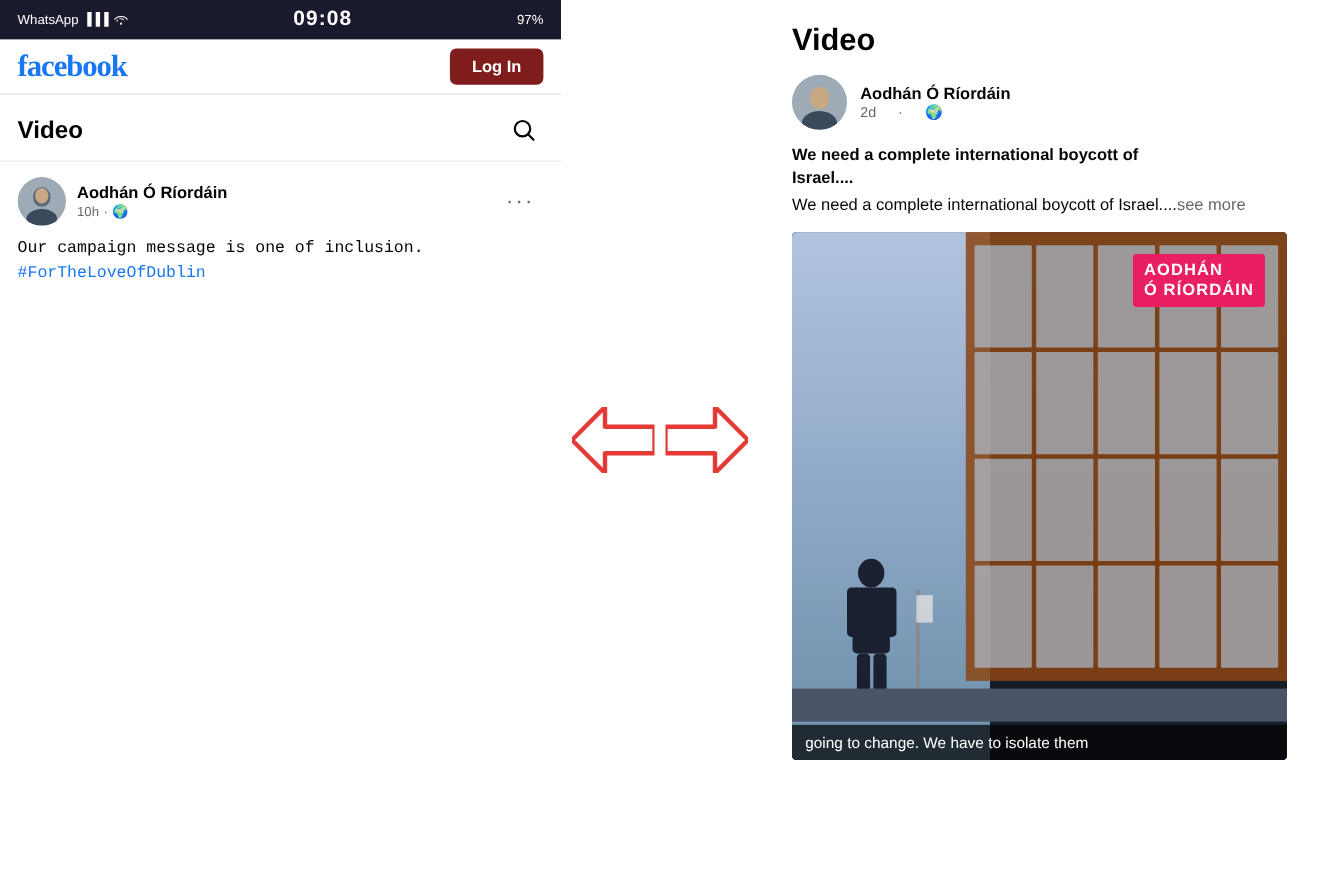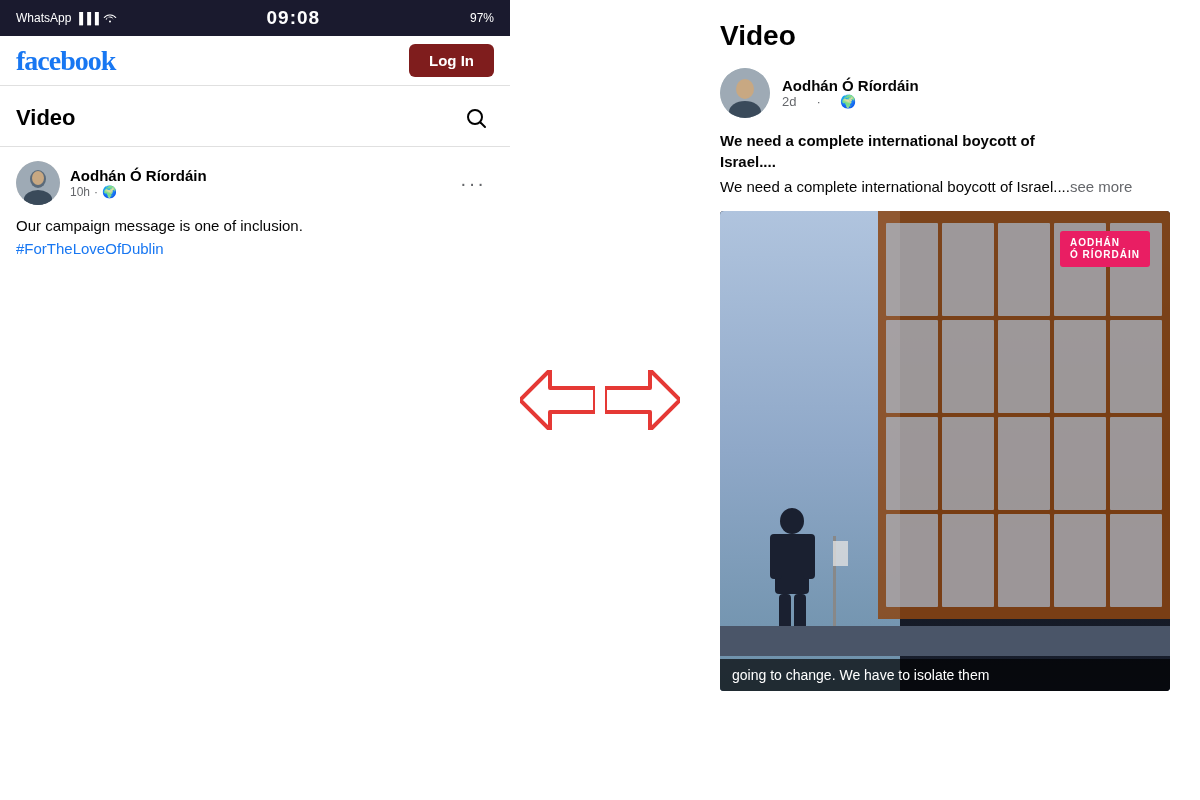--- a/index.html
+++ b/index.html
@@ -148,20 +148,21 @@
       color: #65676b;
       cursor: pointer;
       padding: 4px 8px;
       letter-spacing: 2px;
     }
     .post-text {
       font-size: 15px;
       color: #050505;
       line-height: 1.5;
       margin-bottom: 24px;
+      font-family: Liberation Mono, monospace;
     }
     .post-hashtag {
       color: #1877f2;
       font-size: 15px;
     }
 
     
     .arrows-area {
       width: 180px;
       height: 800px;
@@ -279,21 +280,21 @@
       background: rgba(180, 210, 240, 0.6);
       border-radius: 1px;
     }
 
     .brand-badge {
       position: absolute;
       top: 20px;
       right: 20px;
       background: #e91e63;
       color: #fff;
-      font-size: 10px;
+      font-size: 15px;
       font-weight: 900;
       padding: 6px 10px;
       border-radius: 3px;
       text-transform: uppercase;
       letter-spacing: 1px;
       line-height: 1.2;
     }
 
     
     .subtitle-bar {

